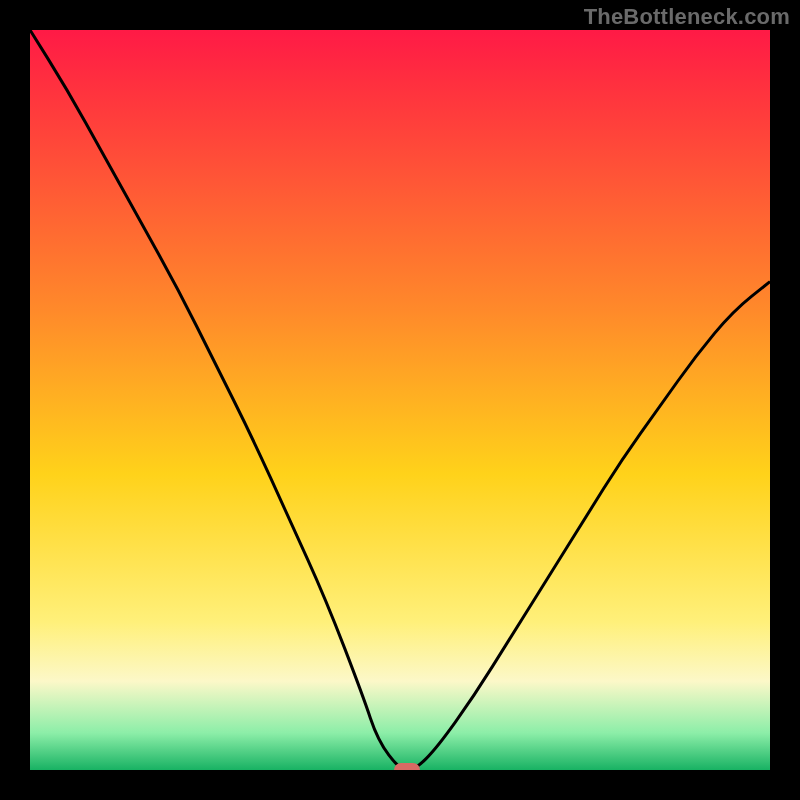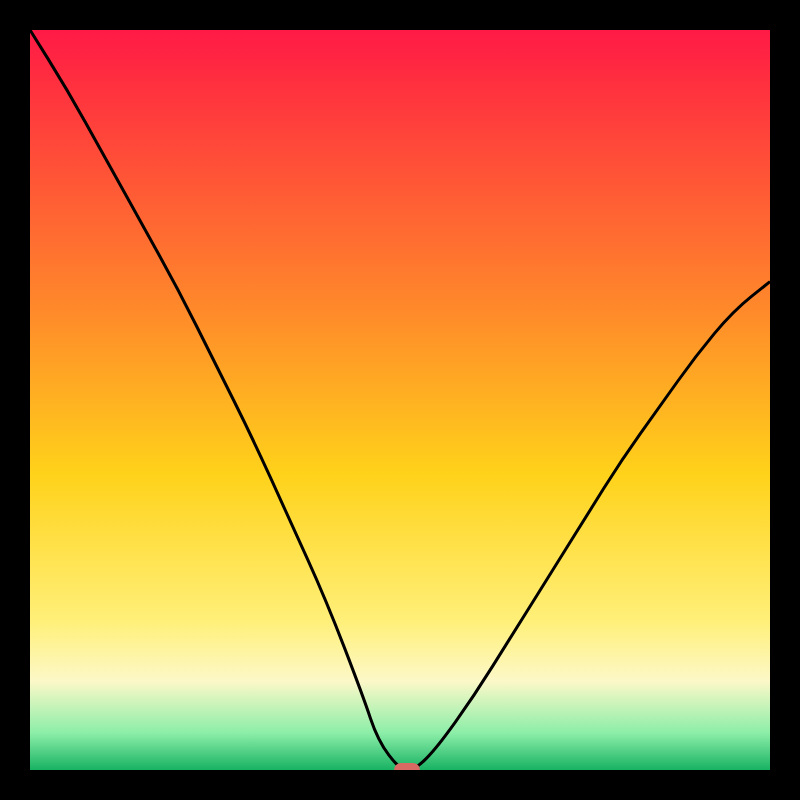--- a/index.html
+++ b/index.html
@@ -61,20 +61,21 @@
     width: 26px;
     height: 14px;
     border-radius: 7px;
     transform: translate(-50%, -50%);
   }
 </style>
 </head>
 <body>
 
 <div class="frame">
+  <div class="watermark">TheBottleneck.com</div>
 
   <div class="plot-area">
     <div class="gradient" id="gradient" style="--c-top: #ff1a46; --c-red: #ff2f3f; --c-orange: #ff8a2a; --c-yellow: #ffd21a; --c-paleyellow: #fff07a; --c-cream: #fcf8c8; --c-mint: #8ceea8; --c-green: #18b263;"></div>
 
     <svg class="curve" viewBox="0 0 740 740" preserveAspectRatio="none">
       <path id="curvePath" fill="none" stroke-width="3" d="M 0 0 Q 0 0 18.5 29.599999999999966 Q 37 59.19999999999993 55.5 92.5 Q 74 125.80000000000007 92.5 159.10000000000002 Q 111 192.39999999999998 129.5 225.7 Q 148 259 166.5 296 Q 185 332.99999999999994 203.5 370 Q 222 407 240.5 447.7 Q 259 488.4 277.5 529.0999999999999 Q 296 569.8 314.5 617.9 Q 333 666 340.4 688.2 Q 347.79999999999995 710.4 358.9 725.2 Q 370 740 377.4 740 Q 384.8 740 395.90000000000003 728.9 Q 407.00000000000006 717.8 425.5 691.9 Q 444 666 462.5 636.4 Q 481 606.8 499.5 577.2 Q 518 547.6 536.5 518 Q 555 488.4 573.5 458.79999999999995 Q 592 429.2 610.5 403.3 Q 629 377.40000000000003 647.5 351.5 Q 666 325.59999999999997 684.5 303.4 Q 703 281.2 721.5 266.4 T 740 251.59999999999997" stroke="#000000"></path>
     </svg>
 
     <div class="marker" id="marker" style="left: 377.4px; top: 740px; background: rgb(216, 106, 100);"></div>
   </div>

